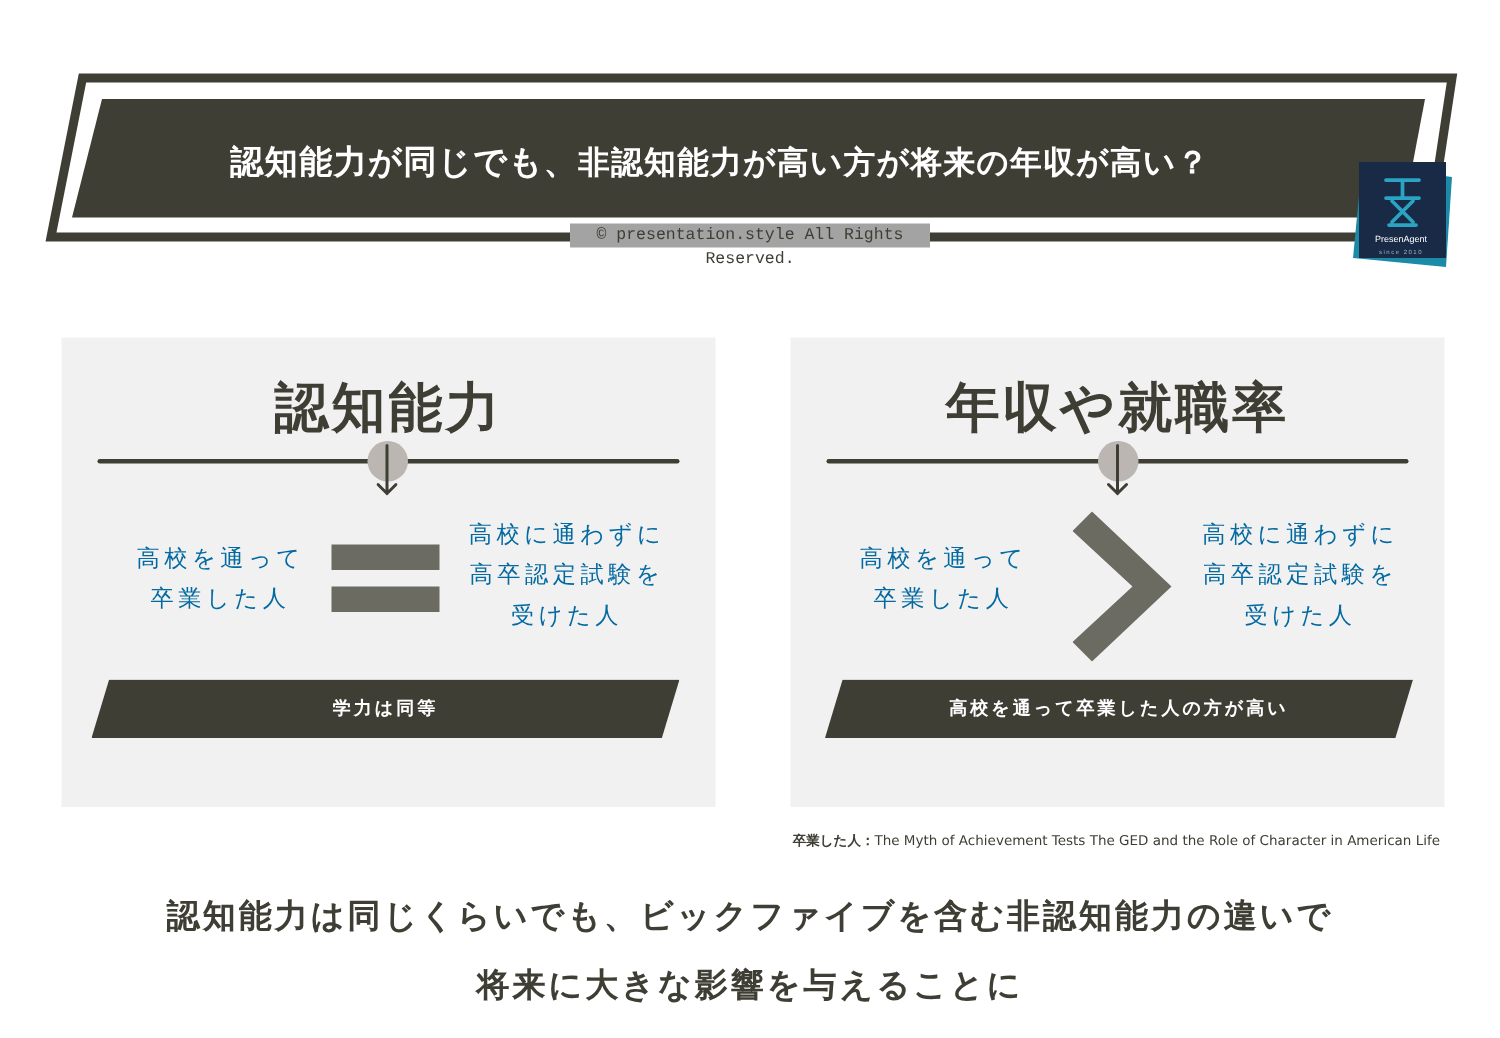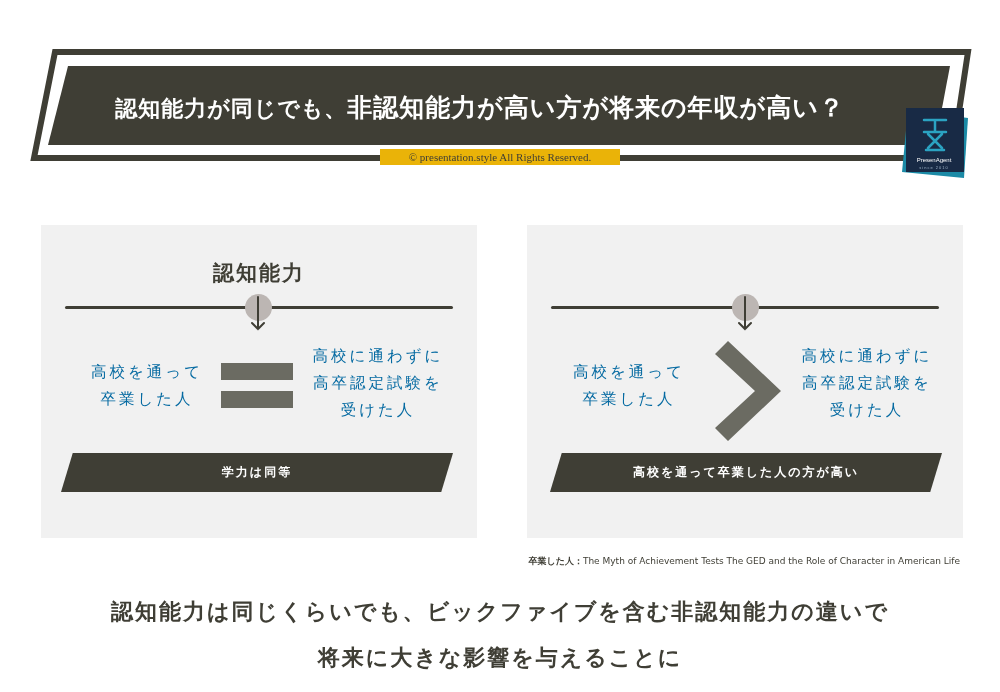--- a/index.html
+++ b/index.html
@@ -7,41 +7,41 @@
   body { position: relative; font-family: "DejaVu Sans", "Liberation Sans", sans-serif; color: #3f3e35; }
 
   
   .banner-wrap { position: absolute; left: 0; top: 0; width: 1000px; height: 190px; }
   .banner-svg { position: absolute; left: 0; top: 0; }
   .banner-title {
     position: absolute; left: 60px; top: 88px; width: 840px; height: 40px;
     text-align: center; color: #ffffff; font-weight: bold; font-size: 22px;
     letter-spacing: 1px; line-height: 40px; white-space: nowrap;
   }
-  .banner-title .big { font-size: 25px; }
+  .banner-title .big { font-size: 21px; }
   .copyright {
     position: absolute; left: 380px; top: 149px; width: 240px; height: 16px;
-    text-align: center; font-family: Liberation Serif, serif; font-size: 11px;
-    color: #3f3e35; line-height: 16px; background: #eab308;
+    text-align: center; font-family: Liberation Mono, monospace; font-size: 11px;
+    color: #3f3e35; line-height: 16px; background: #a3a3a3;
   }
   .logo { position: absolute; left: 898px; top: 104px; width: 74px; height: 74px; }
   .logo-label {
     position: absolute; left: 906px; top: 157px; width: 56px; text-align: center;
     font-size: 6px; color: #ffffff; font-family: "Liberation Sans", sans-serif; line-height: 7px;
   }
   .logo-sub { position: absolute; left: 906px; top: 165px; width: 56px; text-align: center;
     font-size: 4px; color: #9fb4c8; font-family: "Liberation Sans", sans-serif; letter-spacing: 1px; }
 
   
   .panel { position: absolute; top: 225px; width: 436px; height: 313px; background: #f1f1f1; }
   .panel-left { left: 41px; }
   .panel-right { left: 527px; }
   .panel-heading {
     position: absolute; top: 28px; left: 0; width: 100%; text-align: center;
-    font-size: 21px; font-weight: bold; color: #3f3e35; letter-spacing: 2px; line-height: 40px;
+    font-size: 36px; font-weight: bold; color: #3f3e35; letter-spacing: 2px; line-height: 40px;
   }
   .divider { position: absolute; left: 24px; top: 81px; width: 388px; height: 3px; background: #3f3e35; border-radius: 2px; }
   .knob { position: absolute; top: 69px; width: 27px; height: 27px; border-radius: 50%; background: #bcb6b3; }
   .knob-arrow { position: absolute; top: 70px; width: 14px; height: 38px; }
   .side-text {
     position: absolute; font-size: 15.5px; font-weight: normal; color: #0369a1;
     letter-spacing: 3px; line-height: 27px; text-align: center; white-space: nowrap;
   }
   .eq-bar { position: absolute; width: 72px; height: 17px; background: #6b6b62; }
   .chevron { position: absolute; }
@@ -112,20 +112,21 @@
     <div>高卒認定試験を</div>
     <div>受けた人</div>
   </div>
 
   <div class="conclusion" style="left:20px; width:392px;">
     <div class="conclusion-text">学力は同等</div>
   </div>
 </div>
 
 <div class="panel panel-right">
+  <div class="panel-heading">年収や就職率</div>
   <div class="divider"></div>
   <div class="knob" style="left:205px"></div>
   <svg class="knob-arrow" style="left:211px" viewBox="0 0 14 38">
     <path d="M7 2 L7 34 M1 28 L7 34 L13 28" stroke="#3f3e35" stroke-width="2" fill="none" stroke-linecap="round"></path>
   </svg>
 
   <div class="side-text" style="left:32px; top:134px; width:140px;">
     <div>高校を通って</div>
     <div>卒業した人</div>
   </div>

